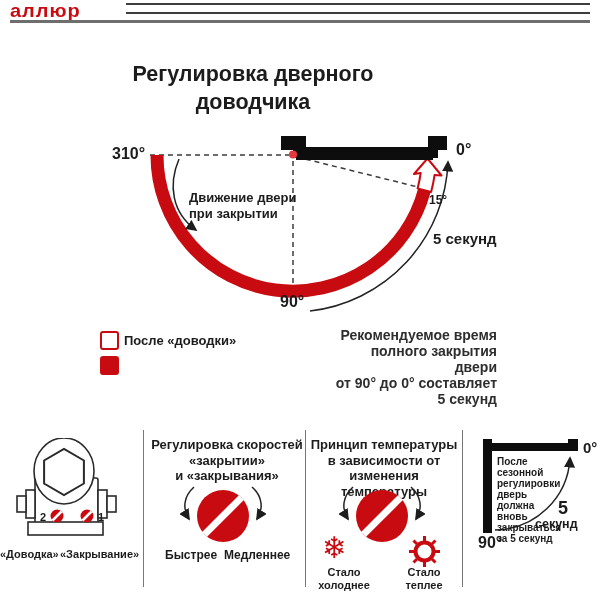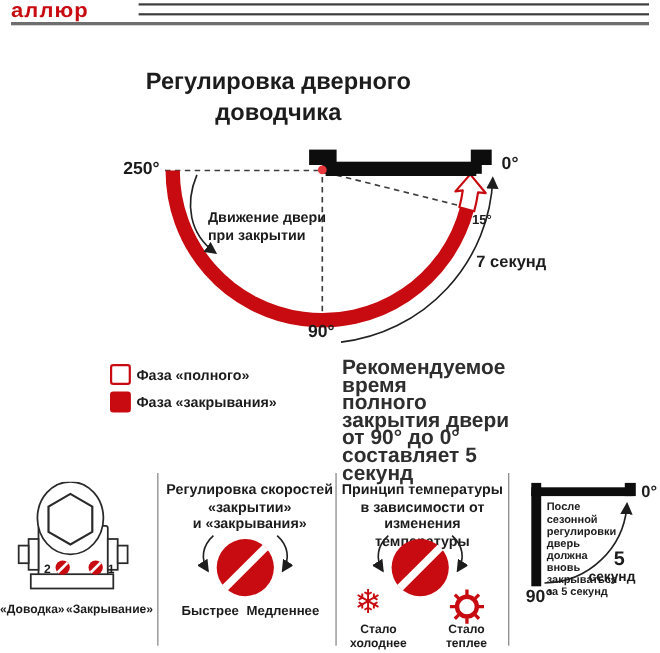--- a/index.html
+++ b/index.html
@@ -22,21 +22,21 @@
   #lbl90{left:280px;top:293px;} 
   #lbl15{left:429px;top:193px;font-size:12px;font-weight:bold;}
   #motion{left:189px;top:178px;font-size:13px;font-weight:bold;line-height:16px;margin-top:12px;}
   #timing{left:433px;top:230px;font-size:15px;font-weight:bold;}
   
   .sw{width:15px;height:15px;border-radius:3px;border:2.5px solid var(--red);}
   #sw1{left:100px;top:331px;background:#fff;}
   #sw2{left:100px;top:356px;background:var(--red);}
   .leglbl{font-size:13px;font-weight:bold;}
   #leg1{left:124px;top:333px;} #leg2{left:124px;top:358px;}
-  #note{left:311px;top:327px;width:170px;font-size:19px;font-weight:bold;
+  #note{left:327px;top:327px;width:170px;text-align:right;font-size:14px;font-weight:bold;
         line-height:16px;color:#2e2e2e;}
   
   .vdiv{top:430px;height:157px;width:1px;background:#777;}
   #vd1{left:143px;} #vd2{left:305px;} #vd3{left:462px;}
   .ptitle{font-size:13px;font-weight:bold;line-height:15.5px;text-align:center;}
   #sp-title{left:148px;top:437px;width:158px;}
   #tp-title{left:310px;top:437px;width:148px;}
   .small-lbl{font-size:12px;font-weight:bold;text-align:left;}
   #sp-fast{left:165px;top:548px;width:60px;} #sp-slow{left:224px;top:548px;width:64px;}
   .tiny-lbl{font-size:11px;font-weight:bold;line-height:12.5px;text-align:center;}
@@ -90,32 +90,31 @@
     <path class="thin" d="M179,34 C168,60 172,88 196,105" marker-end="url(#ah)"></path>
 
     <rect x="296" y="22" width="137" height="13" class="blackfill"></rect>
     <rect x="281" y="11" width="25" height="14" class="blackfill"></rect>
     <rect x="293" y="25" width="13" height="8" class="blackfill"></rect>
     <rect x="428" y="11" width="19" height="14" class="blackfill"></rect>
     <rect x="428" y="25" width="10" height="8" class="blackfill"></rect>
     <circle cx="293" cy="29.5" r="4" fill="#e8383d"></circle>
   </svg>
 
-  <div class="abs ang" id="lbl180">250°</div>
+  <div class="abs ang" id="lbl180">310°</div>
   <div class="abs ang" id="lbl0">0°</div>
   <div class="abs ang" id="lbl90">90°</div>
   <div class="abs" id="lbl15">15°</div>
   <div class="abs pre" id="motion">Движение двери
 при закрытии</div>
-  <div class="abs" id="timing">7 секунд</div>
+  <div class="abs" id="timing">5 секунд</div>
 
   <div class="abs sw" id="sw1"></div>
-  <div class="abs leglbl" id="leg1">Фаза «полного»</div>
+  <div class="abs leglbl" id="leg1">После «доводки»</div>
   <div class="abs sw" id="sw2"></div>
-  <div class="abs leglbl" id="leg2">Фаза «закрывания»</div>
   <div class="abs pre" id="note">Рекомендуемое время
 полного закрытия двери
 от 90° до 0° составляет 5 секунд</div>
 
   <div class="abs vdiv" id="vd1"></div>
   <div class="abs vdiv" id="vd2"></div>
   <div class="abs vdiv" id="vd3"></div>
 
   <svg class="abs" style="left:12px;top:438px" width="113" height="109" viewBox="0 0 113 109">
     <polygon points="28,28 40,3 64,3 76,28" class="outline"></polygon>

